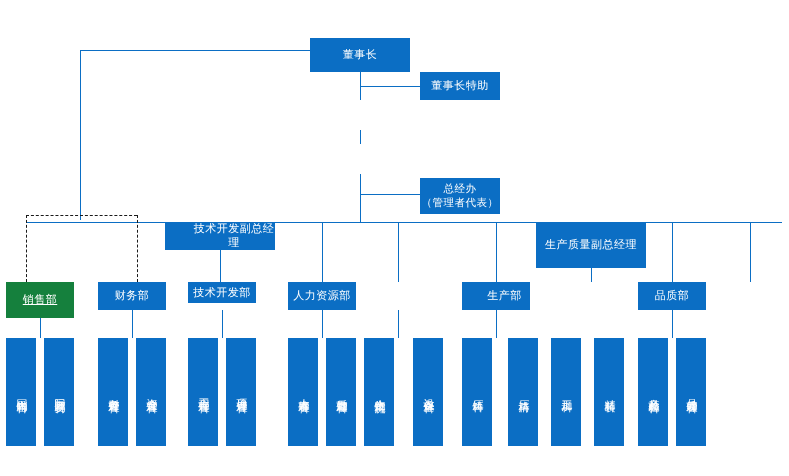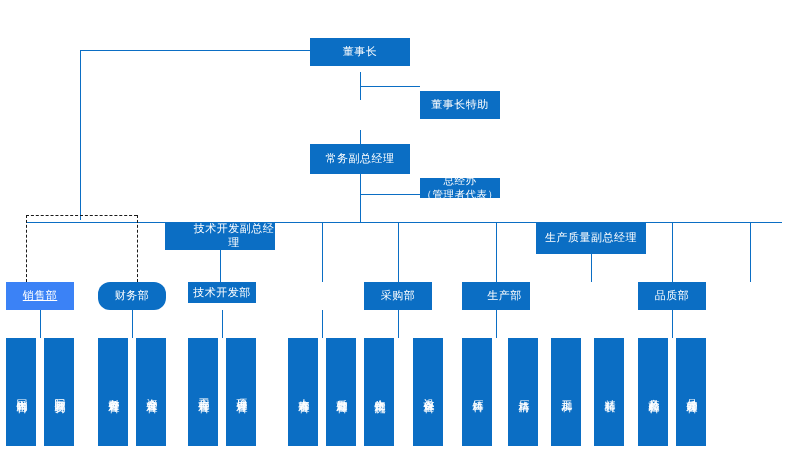--- a/index.html
+++ b/index.html
@@ -75,50 +75,47 @@
     <div class="line v" style="left: 40px; top: 310px; height: 28px;"></div>
     <div class="line v" style="left: 132px; top: 310px; height: 28px;"></div>
     <div class="line v" style="left: 222px; top: 310px; height: 28px;"></div>
     <div class="line v" style="left: 322px; top: 310px; height: 28px;"></div>
     <div class="line v" style="left: 398px; top: 310px; height: 28px;"></div>
     <div class="line v" style="left: 496px; top: 310px; height: 28px;"></div>
     <div class="line v" style="left: 672px; top: 310px; height: 28px;"></div>
     <div class="dline " style="left: 26px; top: 215px; width: 111px;"></div>
     <div class="dline v" style="left: 26px; top: 215px; height: 67px;"></div>
     <div class="dline v" style="left: 137px; top: 215px; height: 67px;"></div>
-    <div class="node" style="left: 310px; top: 38px; width: 100px; height: 28px; background: rgb(11, 110, 196);">
+    <div class="node" style="left: 310px; top: 38px; width: 100px; height: 34px; background: rgb(11, 110, 196);">
       <span>董事长</span>
     </div>
-    <div class="node" style="left: 420px; top: 72px; width: 80px; height: 28px; background: rgb(11, 110, 196); margin-top: 19px;">
+    <div class="node" style="left: 420px; top: 72px; width: 80px; height: 28px; background: rgb(11, 110, 196);">
       <span>董事长特助</span>
     </div>
-    <div class="node" style="left: 310px; top: 144px; width: 100px; height: 30px; background: rgb(11, 110, 196);">
-      <span>常务副总经理</span>
-    </div>
-    <div class="node two-line" style="left: 420px; top: 178px; width: 80px; height: 20px; background: rgb(11, 110, 196);">
+    <div class="node two-line" style="left: 420px; top: 178px; width: 80px; height: 36px; background: rgb(11, 110, 196);">
       <span>总经办</span>
       <span>（管理者代表）</span>
     </div>
     <div class="node" style="left: 165px; top: 222px; width: 110px; height: 28px; background: rgb(11, 110, 196); padding-left: 28px;">
       <span>技术开发副总经理</span>
     </div>
-    <div class="node" style="left: 536px; top: 222px; width: 110px; height: 32px; background: rgb(11, 110, 196);">
+    <div class="node" style="left: 536px; top: 222px; width: 110px; height: 46px; background: rgb(11, 110, 196);">
       <span>生产质量副总经理</span>
     </div>
-    <div class="node" style="left: 6px; top: 282px; width: 68px; height: 28px; background: #3b82f6; text-decoration: underline;">
+    <div class="node" style="left: 6px; top: 282px; width: 68px; height: 36px; background: #15803d; text-decoration: underline;">
       <span>销售部</span>
     </div>
-    <div class="node" style="left: 98px; top: 282px; width: 68px; height: 28px; background: rgb(11, 110, 196); border-radius: 12px;">
+    <div class="node" style="left: 98px; top: 282px; width: 68px; height: 28px; background: rgb(11, 110, 196);">
       <span>财务部</span>
     </div>
     <div class="node" style="left: 188px; top: 282px; width: 68px; height: 21px; background: rgb(11, 110, 196);">
       <span>技术开发部</span>
     </div>
-    <div class="node" style="left: 364px; top: 282px; width: 68px; height: 28px; background: rgb(11, 110, 196);">
-      <span>采购部</span>
+    <div class="node" style="left: 288px; top: 282px; width: 68px; height: 28px; background: rgb(11, 110, 196);">
+      <span>人力资源部</span>
     </div>
     <div class="node" style="left: 462px; top: 282px; width: 68px; height: 28px; background: rgb(11, 110, 196); padding-left: 17px;">
       <span>生产部</span>
     </div>
     <div class="node" style="left: 638px; top: 282px; width: 68px; height: 28px; background: rgb(11, 110, 196);">
       <span>品质部</span>
     </div>
     <div class="node vert" style="left: 6px; top: 338px; width: 30px; height: 108px; background: rgb(11, 110, 196);">
       <span>国内销售科</span>
     </div>

